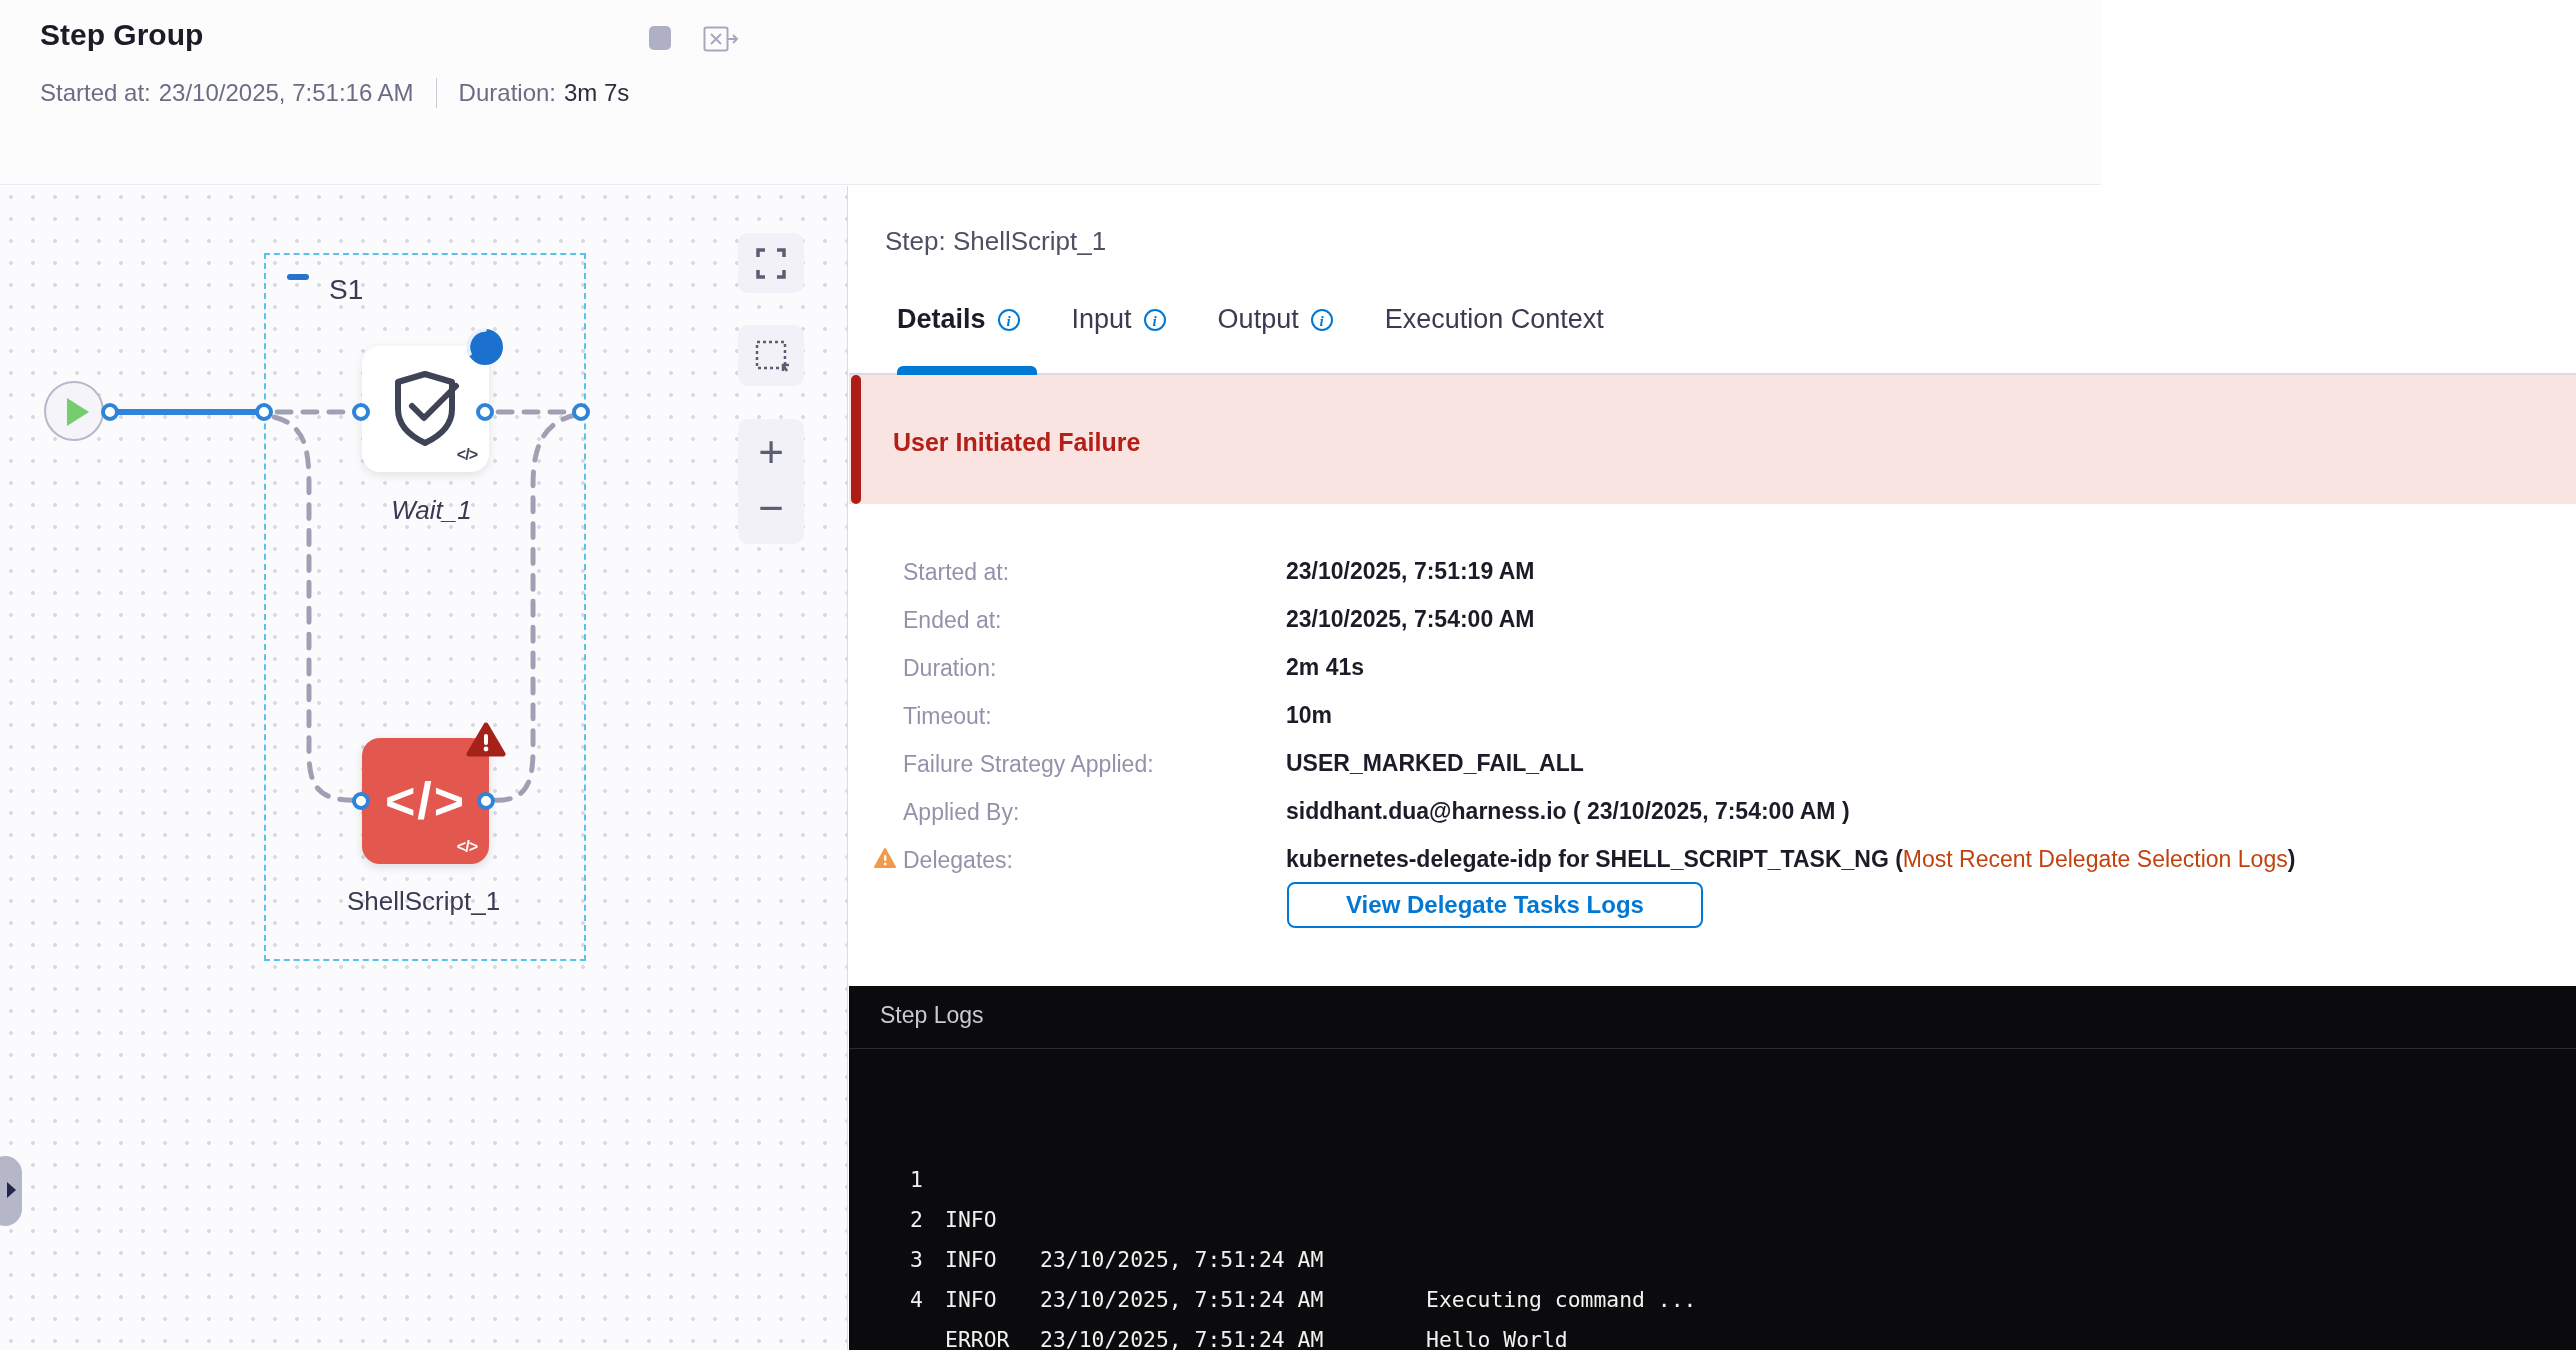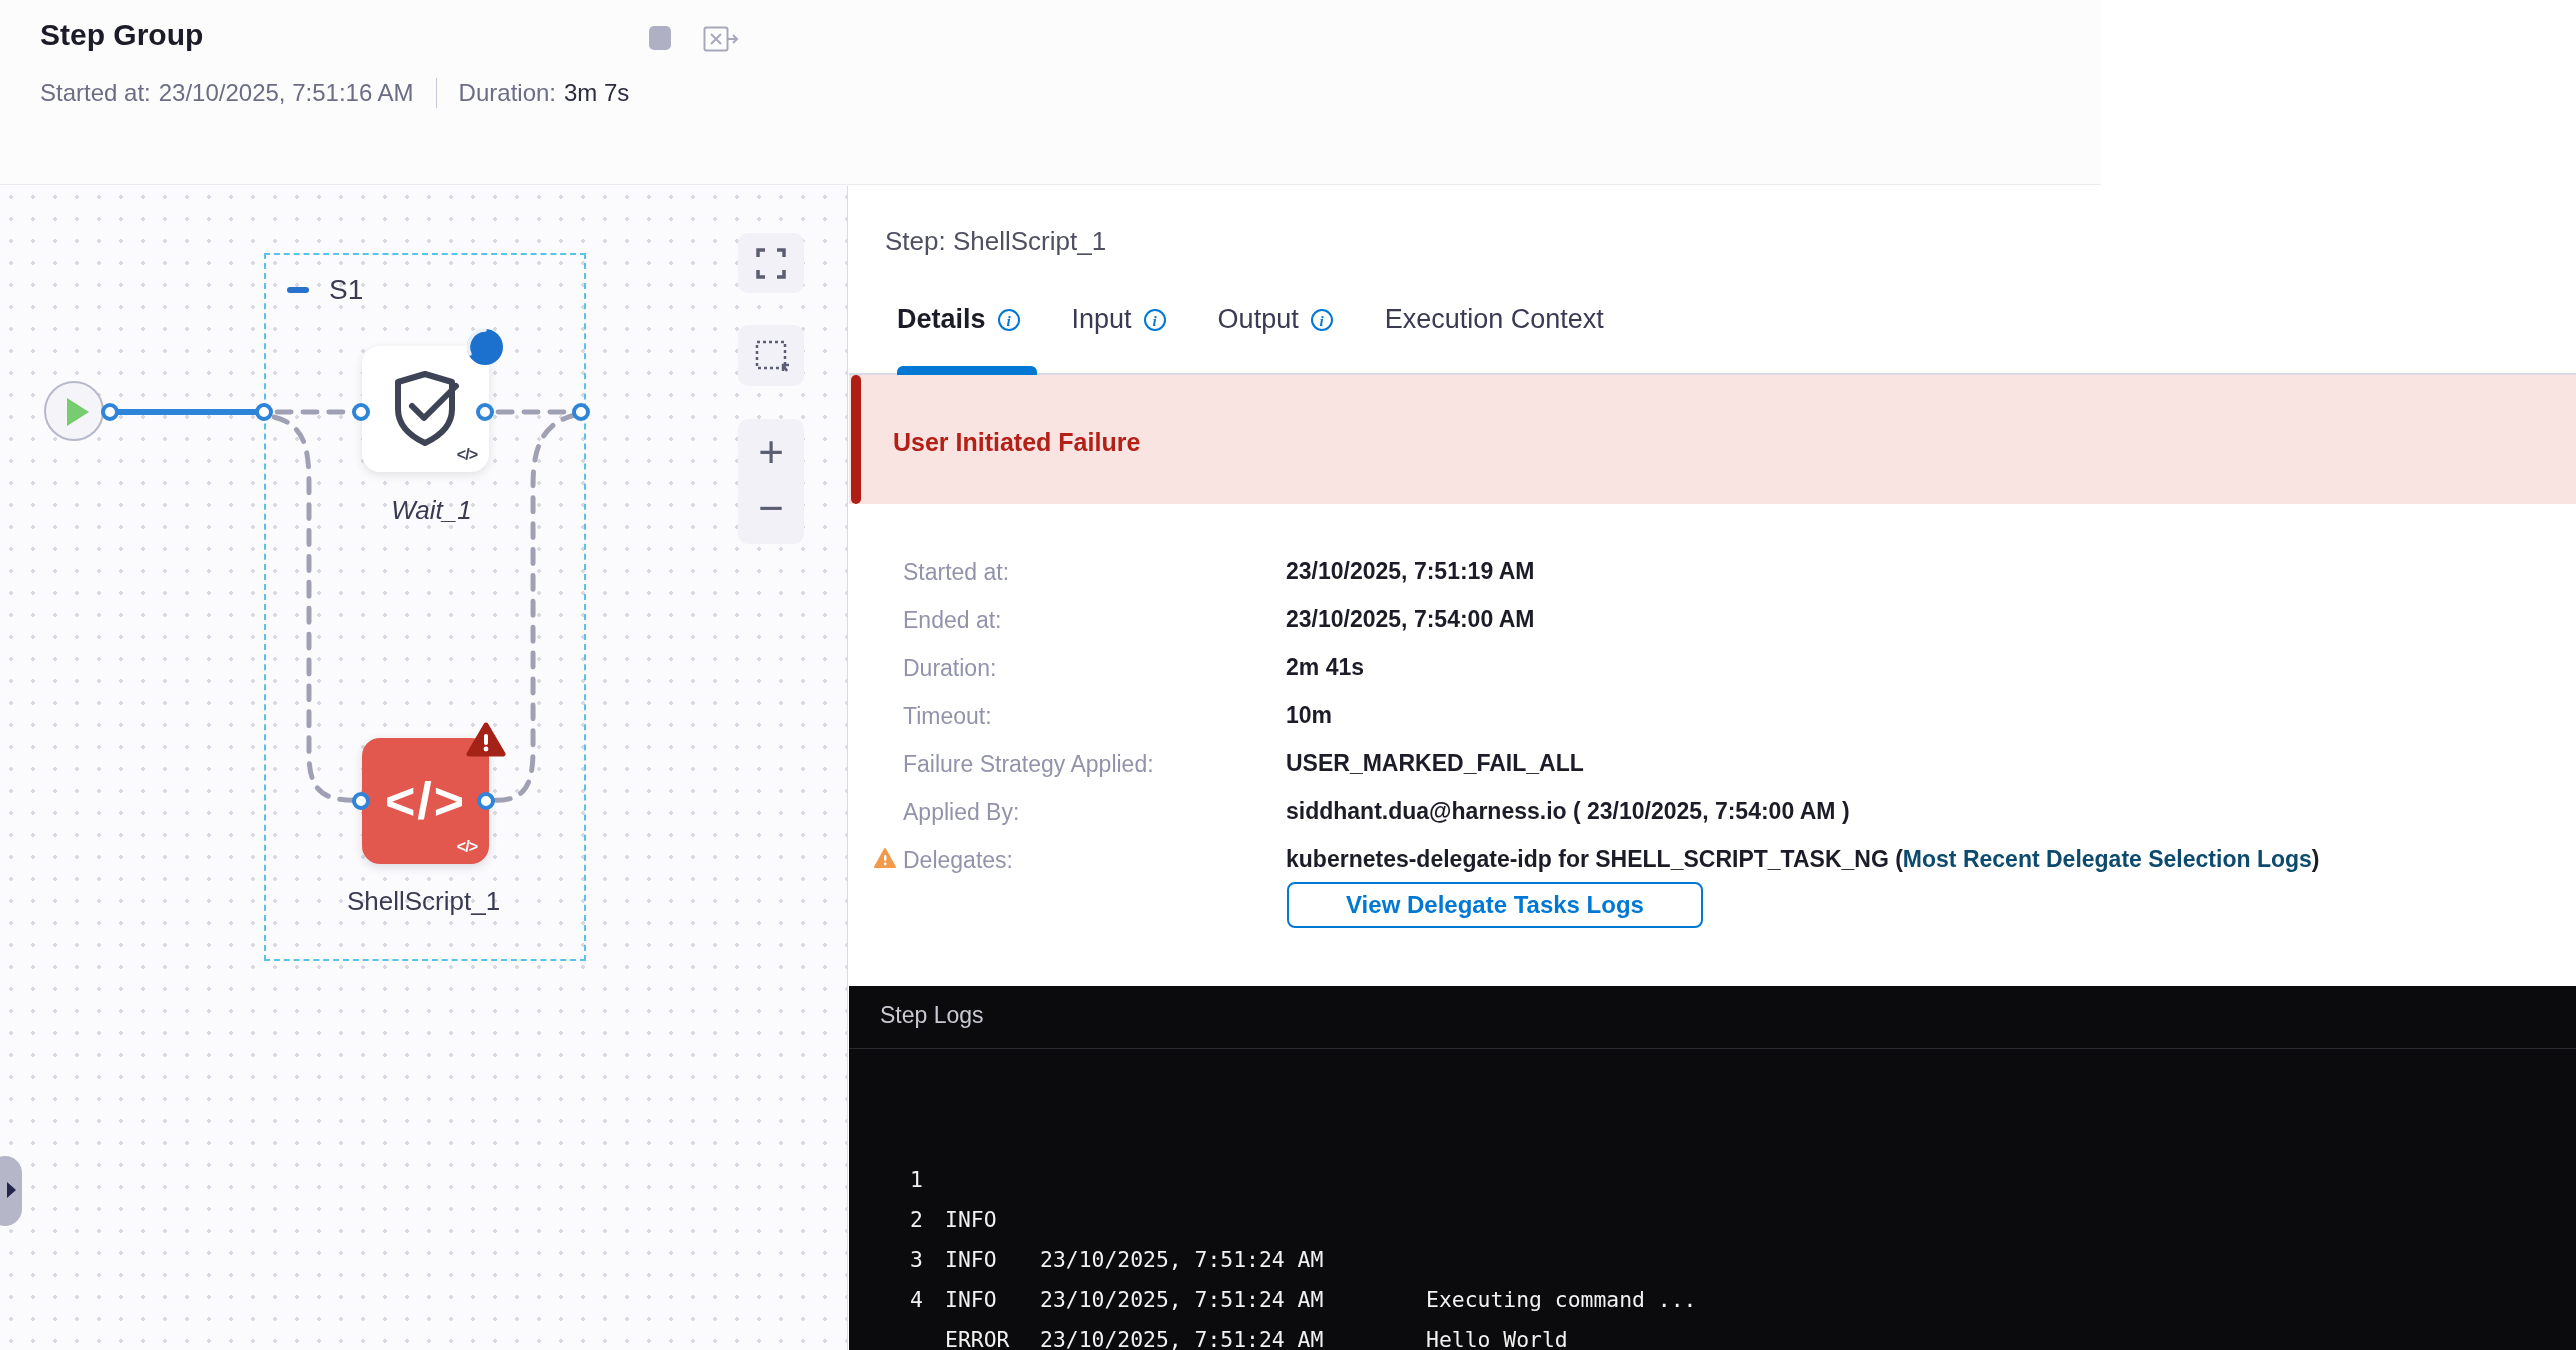--- a/index.html
+++ b/index.html
@@ -19,21 +19,21 @@
 
   
   .canvas { position:absolute; left:0; top:186px; width:848px; height:1164px;
     background-color:#FBFBFD;
     background-image:radial-gradient(circle, #D8D9E3 1.7px, transparent 1.9px);
     background-size:22px 22px; border-right:1px solid #D9DAE6; }
   svg.wires { position:absolute; left:0; top:0; width:848px; height:1164px; }
 
   .s1-box { position:absolute; left:264px; top:67px; width:322px; height:708px;
     border:2px dashed #57C2EA; }
-  .s1-label { position:absolute; left:287px; top:88px; display:flex; align-items:center; gap:20px; }
+  .s1-label { position:absolute; left:287px; top:88px; display:flex; align-items:flex-start; gap:20px; }
   .s1-minus { width:22px; height:6px; background:#2871CC; border-radius:3px; cursor:pointer; }
   .s1-text { font-size:28px; color:#3A3B52; }
 
   .start-node { position:absolute; left:44px; top:195px; width:60px; height:60px;
     background:#F4F4F9; border:2px solid #B7B8C9; border-radius:50%; }
   .start-node .tri { position:absolute; left:21px; top:15px; width:0; height:0;
     border-left:22px solid #76CC6E; border-top:14px solid transparent; border-bottom:14px solid transparent; }
 
   .port { position:absolute; width:18px; height:18px; border-radius:50%;
     background:#fff; border:4px solid #2E84D8; }
@@ -78,21 +78,21 @@
     border-radius:6px 6px 0 0; }
 
   .banner { position:absolute; left:0px; top:189px; width:1727px; height:129px; background:#FAE4E2; }
   .banner-bar { position:absolute; left:2px; top:0px; width:10px; height:129px; background:#AE1E17; border-radius:6px; }
   .banner-text { position:absolute; left:44px; top:53px; font-size:25px; font-weight:bold; color:#B32017; }
 
   .details { position:absolute; left:0; top:361px; width:1727px; }
   .d-row { position:relative; height:48px; }
   .d-label { position:absolute; left:54px; top:12px; font-size:23px; color:#9293AB; font-weight:500; }
   .d-value { position:absolute; left:437px; top:11px; font-size:23px; color:#1C1C28; font-weight:bold; }
-  .d-link { color:#0c4a6e; font-weight:bold; cursor:pointer; }
+  .d-link { color:#c2410c; font-weight:normal; cursor:pointer; }
   .d-warn { position:absolute; left:24px; top:12px; width:24px; height:22px; }
 
   .dlg-btn { position:absolute; left:438px; top:696px; width:416px; height:46px; background:#fff;
     border:2px solid #0278D5; border-radius:8px; color:#0278D5; font-size:24px; font-weight:bold;
     font-family:"Liberation Sans", sans-serif; cursor:pointer; }
 
   .logs { position:absolute; left:0; top:800px; width:1727px; height:365px; background:#0B0B0D; }
   .logs-title { position:absolute; left:31px; top:16px; font-size:23px; color:#C9C9D4; }
   .logs-divider { position:absolute; left:0; top:62px; width:1727px; height:1px; background:#2A2A30; }
   .log-body { position:absolute; left:0; top:62px; width:1727px; height:303px;

